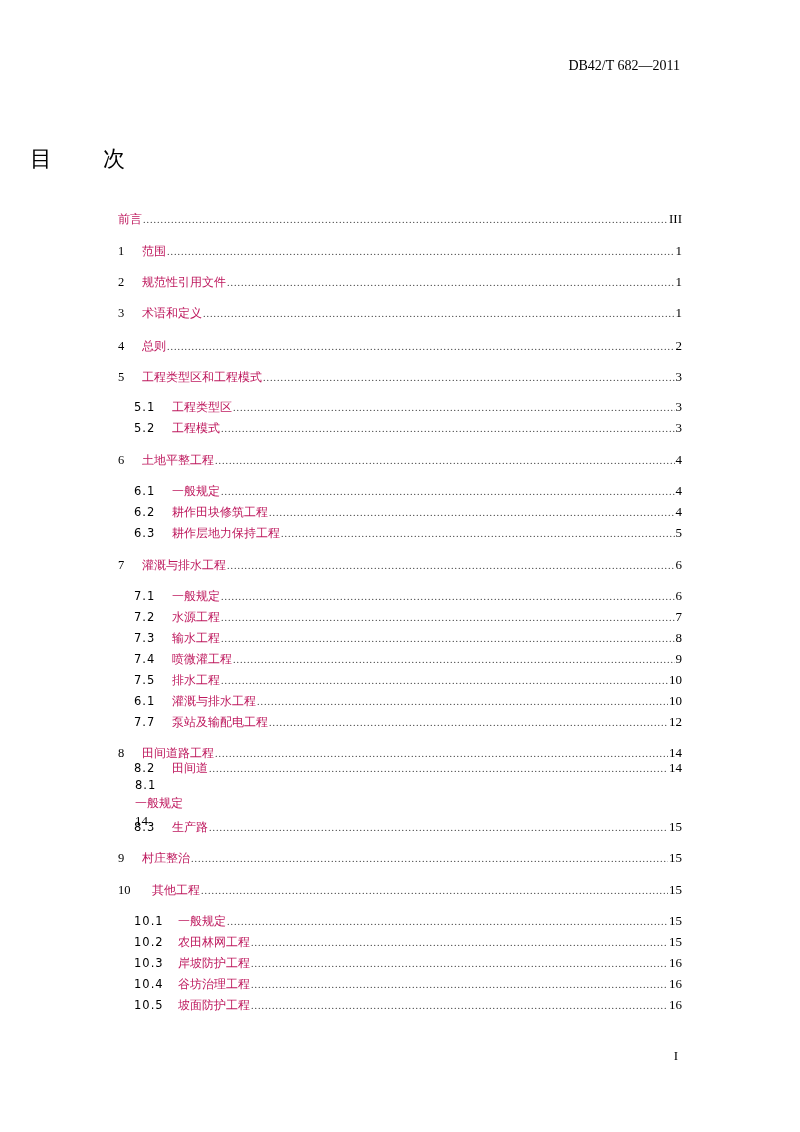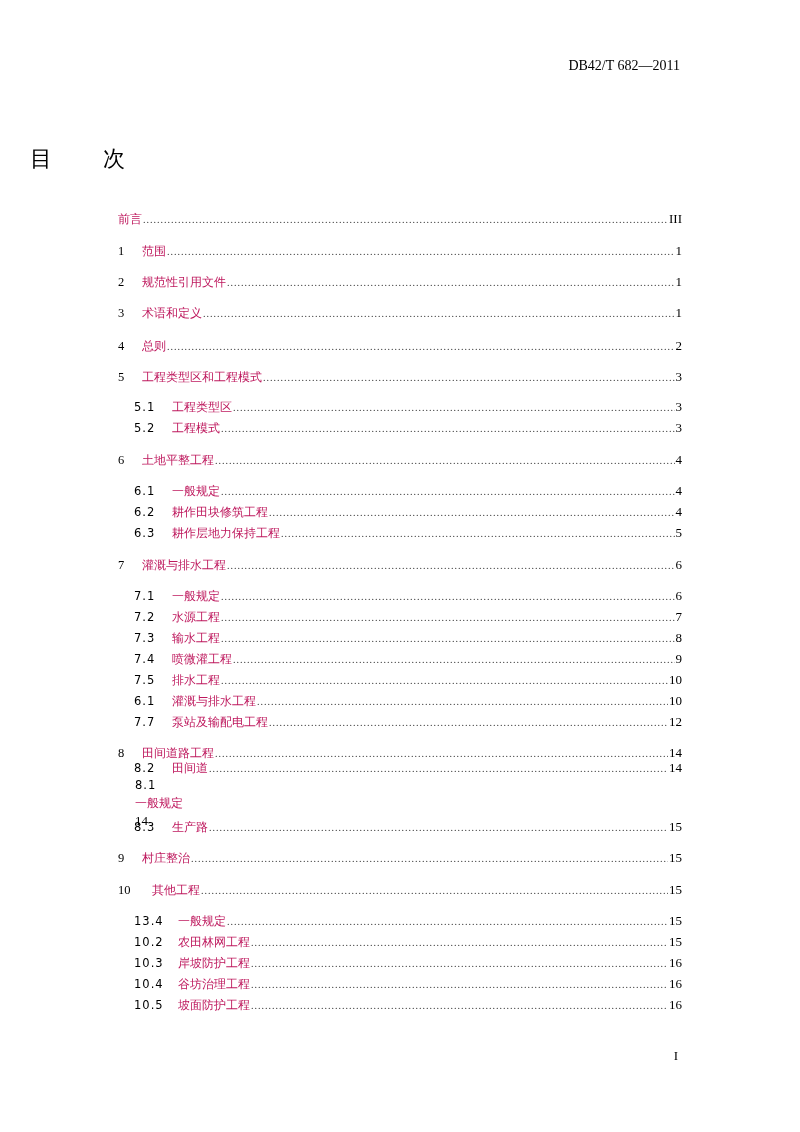--- a/index.html
+++ b/index.html
@@ -188,21 +188,21 @@
         <span class="dots"></span>
         <span class="pg">15</span>
       </div>
       <div class="row wide" style="top: 881px;">
         <span class="num">10</span>
         <span class="lbl">其他工程</span>
         <span class="dots"></span>
         <span class="pg">15</span>
       </div>
       <div class="row sub wide" style="top: 912px;">
-        <span class="num">13.4</span>
+        <span class="num">10.1</span>
         <span class="lbl">一般规定</span>
         <span class="dots"></span>
         <span class="pg">15</span>
       </div>
       <div class="row sub wide" style="top: 933px;">
         <span class="num">10.2</span>
         <span class="lbl">农田林网工程</span>
         <span class="dots"></span>
         <span class="pg">15</span>
       </div>

